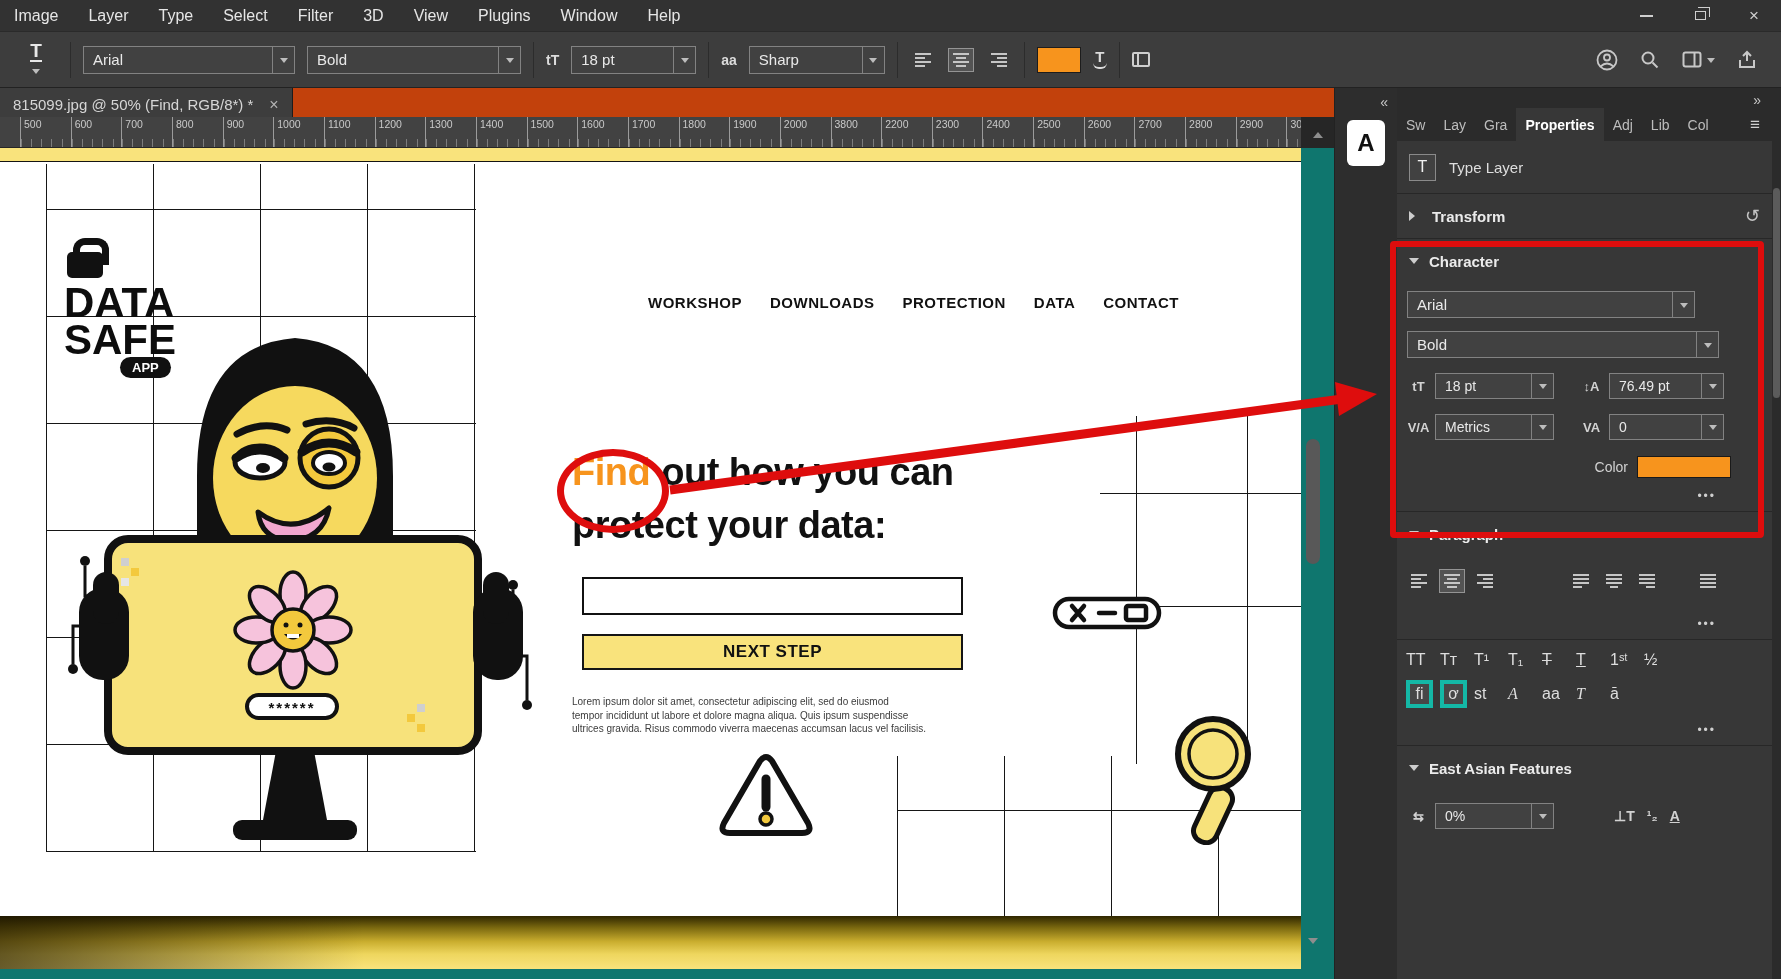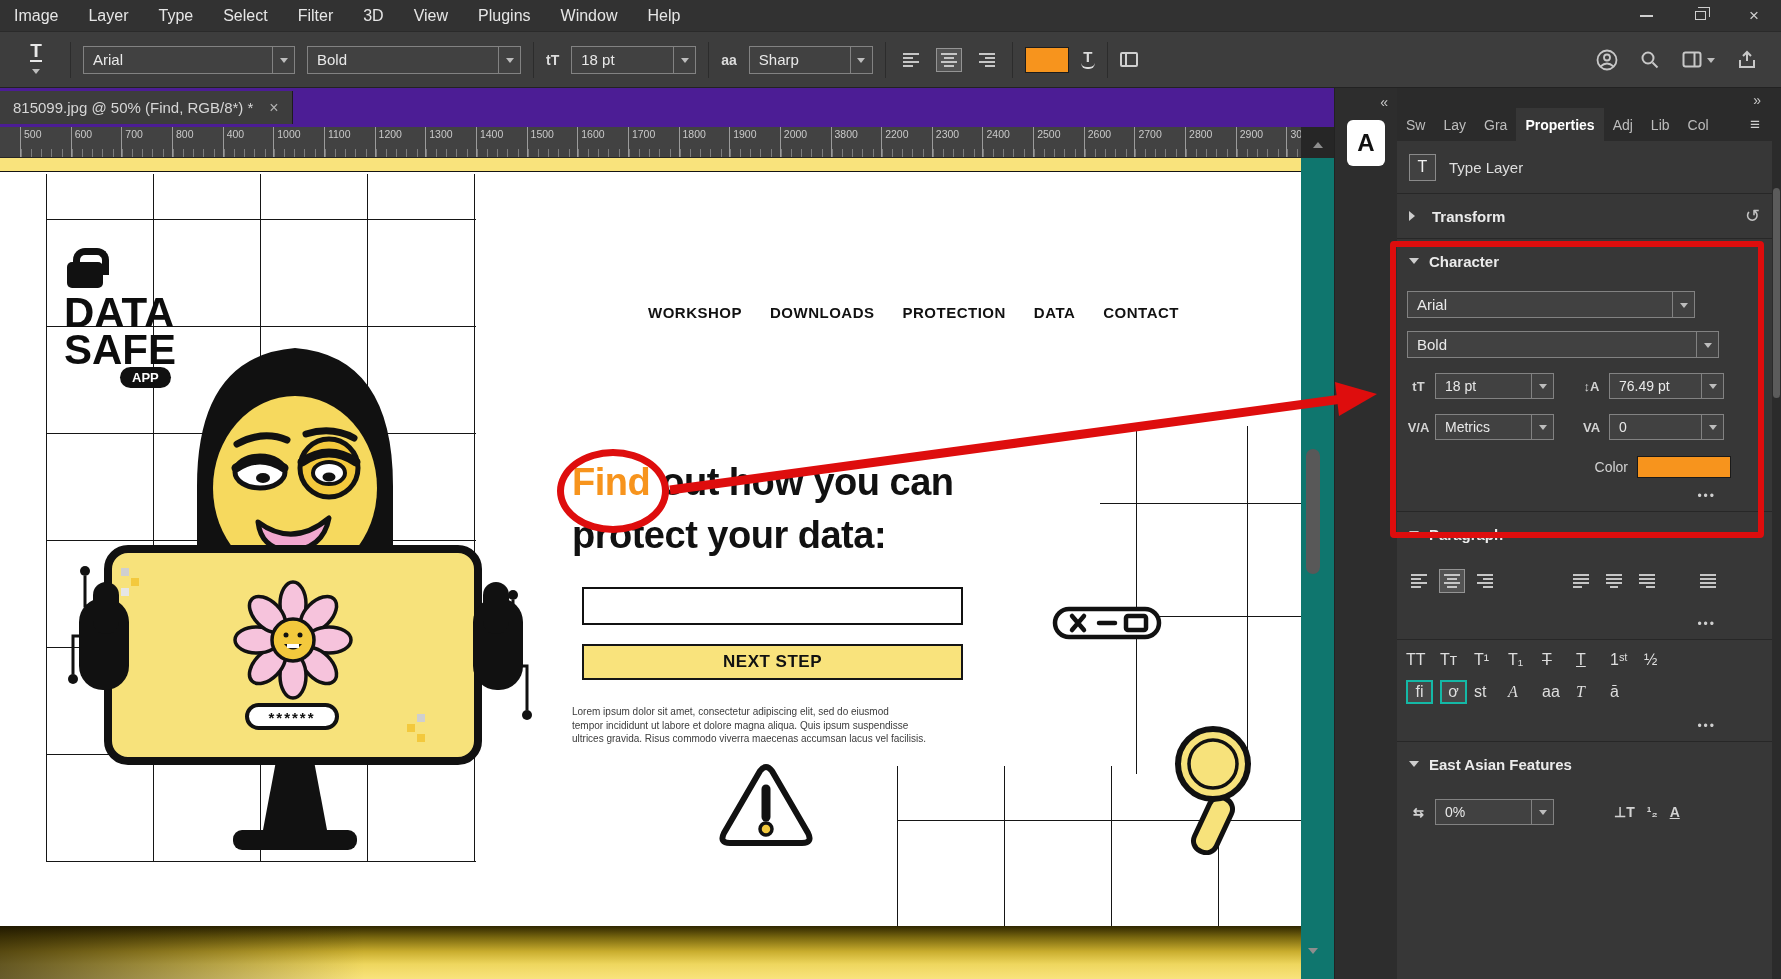--- a/index.html
+++ b/index.html
@@ -17,21 +17,21 @@
 
 
 .optionsbar{height:57px;background:#3d3d3d;border-top:1px solid #2a2a2a;border-bottom:1px solid #222;display:flex;align-items:center;gap:12px;padding:0 14px}
 .vsep{width:1px;height:36px;background:#2c2c2c;flex:0 0 auto}
 .preset{display:flex;flex-direction:column;align-items:center;gap:2px;width:44px}
 .preset .tglyph{font-size:19px;font-weight:bold;color:#e8e8e8;border-bottom:2px solid #e8e8e8;line-height:19px}
 .cd{width:0;height:0;border:4px solid transparent;border-top:5px solid #bdbdbd;margin-top:5px}
 .combo{display:flex;align-items:center;height:28px;background:#414141;border:1px solid #828282;font-size:15px;color:#e9e9e9}
 .combo .val{flex:1;padding:0 9px;white-space:nowrap;overflow:hidden}
 .combo .chev{width:22px;align-self:stretch;display:flex;align-items:center;justify-content:center;border-left:1px solid #828282}
-.w-family{width:212px}.w-style{width:214px}.w-size{width:125px}.w-aa{width:124px}
+.w-family{width:212px}.w-style{width:214px}.w-size{width:125px}.w-aa{width:136px}
 .opticon{font-size:14px;color:#dcdcdc;font-weight:bold;white-space:nowrap}
 .alicon{display:flex;flex-direction:column;justify-content:space-between;width:26px;height:24px;padding:4px;border:1px solid transparent}
 .alicon i{height:2px;background:#c6c6c6;width:100%}
 .al-l i:nth-child(2n){width:62%;align-self:flex-start}
 .al-c i:nth-child(2n){width:62%;align-self:center}
 .al-r i:nth-child(2n){width:62%;align-self:flex-end}
 .j-l i:nth-child(4){width:55%;align-self:flex-start}
 .j-c i:nth-child(4){width:55%;align-self:center}
 .j-r i:nth-child(4){width:55%;align-self:flex-end}
 .alicon.sel{background:#535353;border-color:#949494}
@@ -39,21 +39,21 @@
 .warp{display:flex;flex-direction:column;align-items:center;font-weight:bold;color:#dcdcdc;font-size:15px;line-height:13px}
 .warp i{width:14px;height:6px;border-bottom:2px solid #dcdcdc;border-radius:0 0 8px 8px}
 .ptoggle{width:18px;height:15px;border:2px solid #cfcfcf;border-radius:2px;position:relative}
 .ptoggle::before{content:"";position:absolute;left:3px;top:0;bottom:0;width:2px;background:#cfcfcf}
 .opt-right{margin-left:auto;display:flex;align-items:center;gap:22px;padding-right:10px}
 .opt-right svg{display:block}
 
 
 .main{display:flex;height:891px}
 .canvas-col{width:1334px;display:flex;flex-direction:column}
-.tabbar{height:39px;background:#4c1d95;display:flex;align-items:center}
+.tabbar{height:29px;background:#c2410c;display:flex;align-items:flex-start}
 .doctab{height:33px;background:#3d3d3d;border-right:1px solid #1c1c1c;color:#d6d6d6;font-size:15px;display:flex;align-items:center;gap:16px;padding:0 13px;white-space:nowrap}
 .doctab .close{color:#b3b3b3;font-size:16px}
 .ruler-row{height:31px;display:flex;background:#262626}
 .ruler{width:1301px;height:31px;background:#424242;border-bottom:1px solid #262626;display:flex;padding-left:20px;overflow:hidden}
 .tick{flex:0 0 50.66px;border-left:1px solid #9b9b9b;padding:1px 0 0 3px;font-size:10.5px;color:#c9c9c9;background:repeating-linear-gradient(90deg,#7d7d7d 0 1px,transparent 1px 10.13px) left bottom/100% 8px no-repeat}
 .ruler-corner{flex:1;background:#262626;display:flex;justify-content:center;padding-top:10px}
 .tri-up{width:0;height:0;border:5px solid transparent;border-bottom:6px solid #8e8e8e}
 .tri-down{width:0;height:0;border:5px solid transparent;border-top:6px solid #8e8e8e}
 .viewport{position:relative;flex:1;background:#0f766e}
 .artwork{position:absolute;left:0;top:0;width:1301px;height:821px;background:#fff;overflow:hidden}
@@ -115,21 +115,21 @@
 .cswatch{width:94px;height:22px;border:1px solid #1a1a1a}
 .dots{color:#cfcfcf;text-align:right;padding:11px 56px 8px 0;font-size:12px;letter-spacing:2px}
 .parrow{display:flex;align-items:center;margin:13px 0 13px 9px}
 .parrow .alicon{margin-right:7px}
 .gap70{margin-left:63px}.gap35{margin-left:28px}
 .torow{display:flex;align-items:center;margin:11px 0 4px 9px;font-size:16px;color:#dedede}
 .to{width:34px;text-align:left}
 .strike{text-decoration:line-through}
 .uline{text-decoration:underline}
 .ital{font-style:italic;font-family:"Liberation Serif",serif}
-.boxed{border:2px solid #14b8a6;background:#474747;width:27px;text-align:center;padding:1px 0;margin-right:7px}
+.boxed{border:4px solid #14b8a6;background:#474747;width:27px;text-align:center;padding:1px 0;margin-right:7px}
 .earow{display:flex;align-items:center;margin:13px 8px 0 8px;font-size:13px;color:#d2d2d2}
 .eaicons{margin-left:60px;display:flex;gap:12px;font-size:14px;font-weight:bold;color:#d2d2d2;align-items:center}
 .pscroll{width:9px;background:#2b2b2b;position:relative}
 .pscroll-thumb{position:absolute;left:1px;top:100px;width:7px;height:210px;background:#5b5b5b;border-radius:4px}
 
 
 .anno{position:absolute;z-index:60;pointer-events:none}
 .anno-rect{left:1390px;top:241px;width:374px;height:297px;border:6px solid #de0d0d;border-radius:4px}
 .anno-ellipse{left:557px;top:449px;width:112px;height:84px;border:7px solid #de0d0d;border-radius:50%}
 .anno-arrow{left:0;top:0;width:1781px;height:979px}
@@ -250,21 +250,21 @@
           <span>815099.jpg @ 50% (Find, RGB/8*) *</span>
           <span class="close">×</span>
         </div>
       </div>
       <div class="ruler-row">
         <div class="ruler">
             <span class="tick">500</span>
             <span class="tick">600</span>
             <span class="tick">700</span>
             <span class="tick">800</span>
-            <span class="tick">400</span>
+            <span class="tick">900</span>
             <span class="tick">1000</span>
             <span class="tick">1100</span>
             <span class="tick">1200</span>
             <span class="tick">1300</span>
             <span class="tick">1400</span>
             <span class="tick">1500</span>
             <span class="tick">1600</span>
             <span class="tick">1700</span>
             <span class="tick">1800</span>
             <span class="tick">1900</span>

